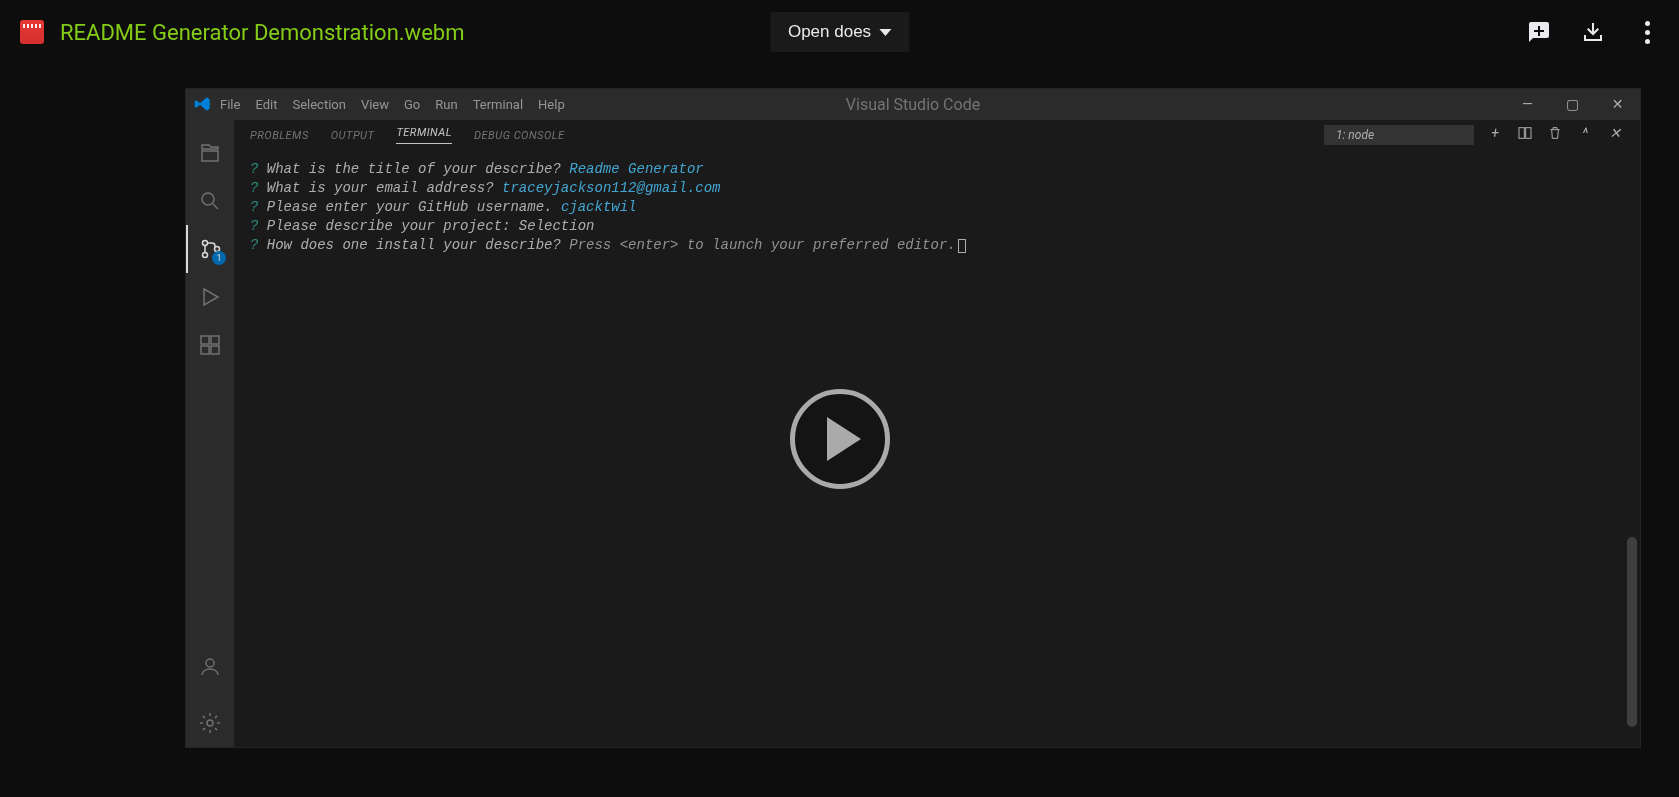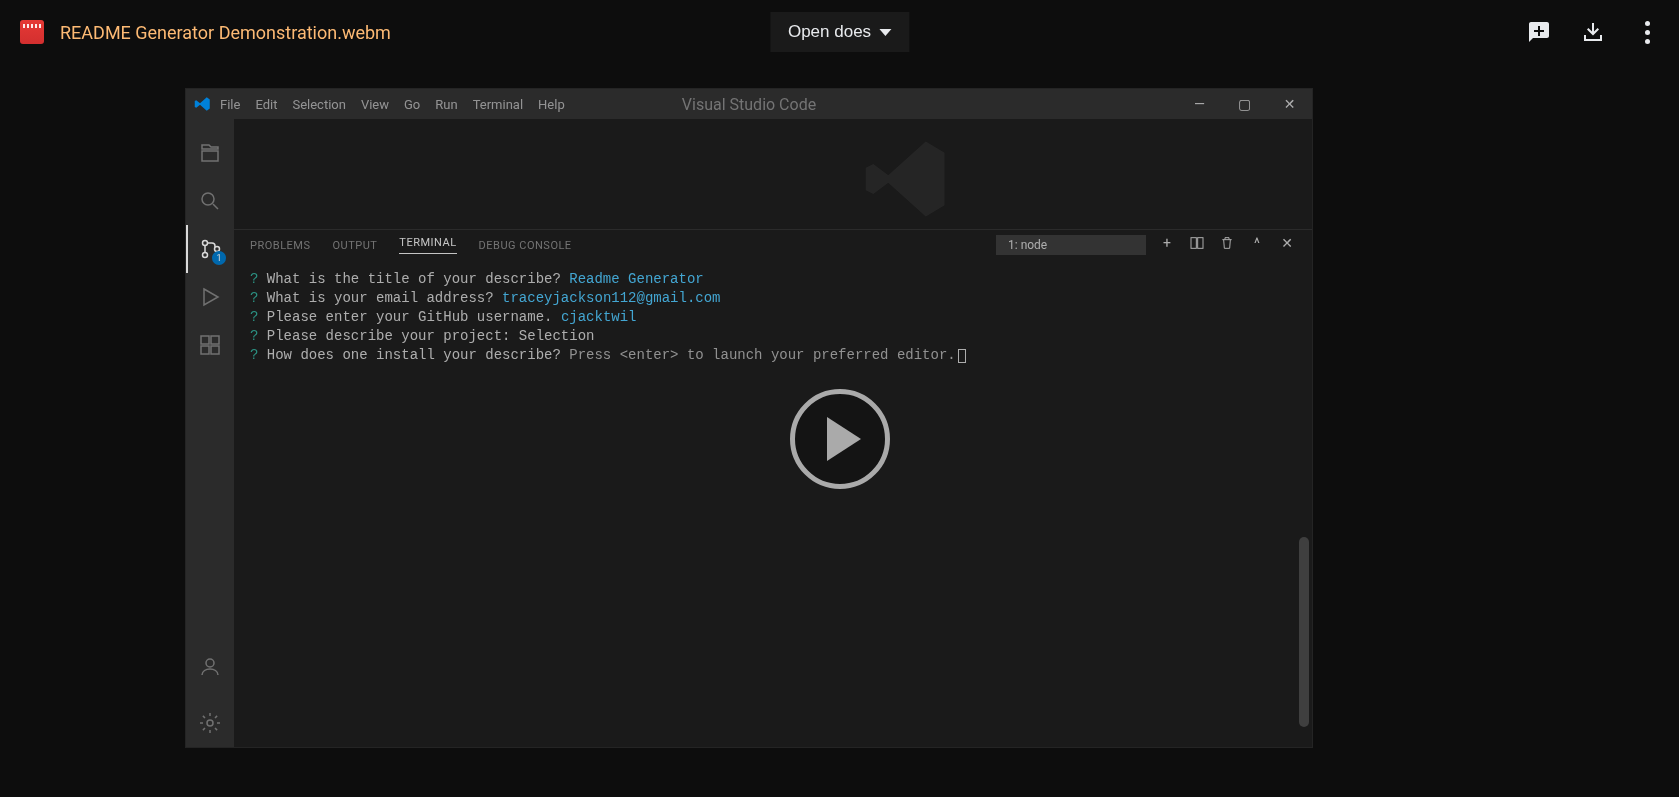--- a/index.html
+++ b/index.html
@@ -30,21 +30,21 @@
   display: flex; align-items: center; justify-content: center;
 }
 .file-icon::before {
   content: "";
   position: absolute;
   top: 4px; left: 3px; right: 3px;
   height: 4px;
   background: repeating-linear-gradient(90deg, #fff 0 2px, transparent 2px 4px);
   opacity: 0.9;
 }
-.file-title { font-size: 18px; color: #fdba74; font-weight: 400; }
+.file-title { font-size: 22px; color: #84cc16; font-weight: 400; }
 .drive-center { position: absolute; left: 50%; transform: translateX(-50%); }
 .open-with-btn {
   background: #1a1a1a;
   color: #e8eaed;
   padding: 10px 18px;
   font-size: 17px;
   border: none;
   display: flex; align-items: center; gap: 8px;
   cursor: pointer;
 }
@@ -58,21 +58,21 @@
 .drive-icon { width: 24px; height: 24px; display: flex; align-items: center; justify-content: center; cursor: pointer; }
 .drive-icon svg { fill: #e8eaed; width: 24px; height: 24px; }
 .kebab { display: flex; flex-direction: column; gap: 4px; }
 .kebab span { width: 5px; height: 5px; background:#e8eaed; border-radius:50%; }
 
 
 .vscode-window {
   position: absolute;
   left: 185px;
   top: 88px;
-  width: 1128px;
+  width: 1456px;
   height: 660px;
   background: #1e1e1e;
   border: 1px solid #2a2a2a;
   display: flex;
   flex-direction: column;
   filter: brightness(0.85);
 }
 .vscode-titlebar {
   height: 30px;
   background: #323233;
@@ -102,21 +102,21 @@
 .activity-item svg { width:24px;height:24px;fill:none;stroke:#858585;stroke-width:1.5; }
 .activity-item.active svg { stroke:#fff; }
 .badge {
   position:absolute; bottom:8px; right:8px;
   background:#007acc; color:#fff; font-size:9px;
   border-radius:50%; width:14px;height:14px;
   display:flex;align-items:center;justify-content:center;
 }
 .activity-bottom { margin-top:auto; margin-bottom:8px; }
 
-.main-area { flex:1; display:flex; flex-direction:column; background:#ef4444; }
+.main-area { flex:1; display:flex; flex-direction:row; background:#ef4444;font-style:italic; }
 .editor-placeholder { height: 110px; background:#1e1e1e; position:relative; }
 .vscode-watermark {
   position:absolute; right: 360px; top: 15px;
   width: 90px; height: 90px;
   opacity: 0.08;
 }
 .vscode-watermark svg { width:100%;height:100%;fill:#ccc; }
 
 .panel-area { flex:1; display:flex;flex-direction:column; background:#1e1e1e; border-top:1px solid #333; }
 .panel-tabs {

